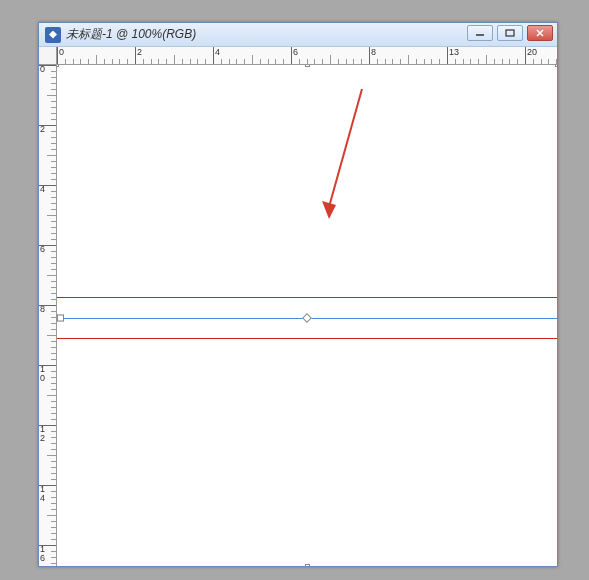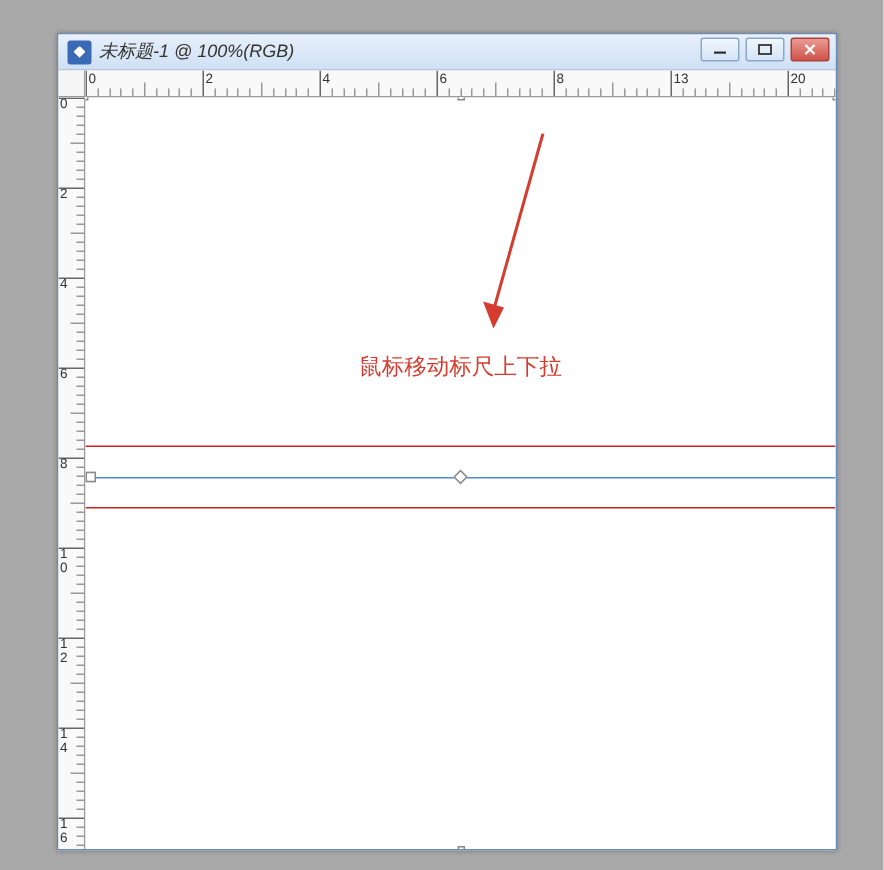--- a/index.html
+++ b/index.html
@@ -454,15 +454,14 @@
     <div class="canvas-handles">
       <div class="h" style="left:-3px; top:-3px"></div>
       <div class="h" style="left:248px; top:-3px"></div>
       <div class="h" style="right:-3px; top:-3px"></div>
       <div class="h" style="left:248px; bottom:-3px"></div>
     </div>
     <svg class="arrow" viewBox="0 0 60 140">
       <line x1="45" y1="0" x2="12" y2="118" stroke="#d43c2f" stroke-width="2"></line>
       <polygon points="12,130 5,112 19,116" fill="#d43c2f"></polygon>
     </svg>
-    <div class="annotation-text">鼠标移动标尺上下拉</div>
   </div>
 </div>
 
 </body></html>

